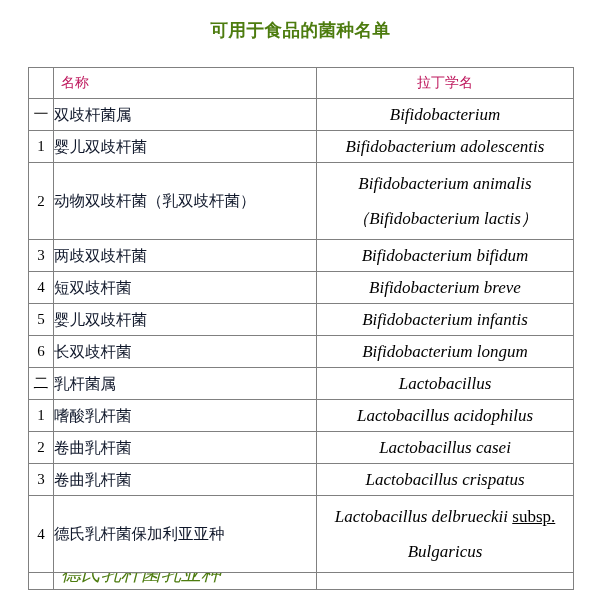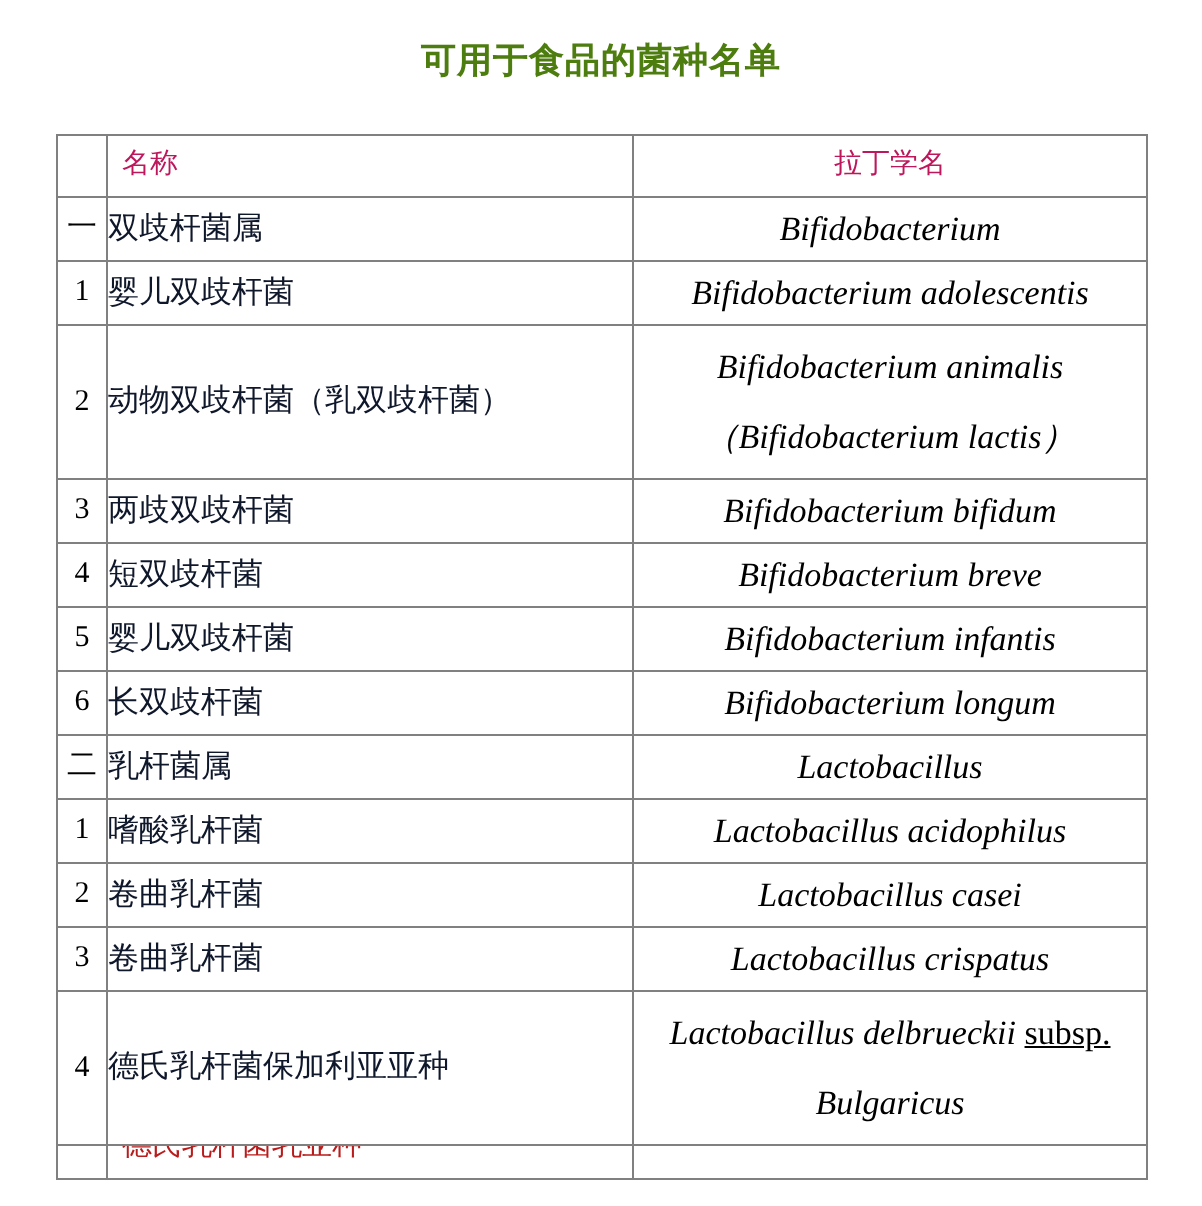--- a/index.html
+++ b/index.html
@@ -106,24 +106,25 @@
   }
   .cut-inner {
     height: 16px;
     overflow: hidden;
     position: relative;
   }
   .cut-inner span {
     position: absolute;
     top: -13px;
     left: 7px;
-    font-size: 15px;
+    font-size: 20px;
     line-height: 27px;
     white-space: nowrap;
-    color: #b91c1c;
+    color: #4d7c0f;
+    font-style: italic;
   }
 </style>
 </head>
 <body>
 
 <div class="page">
 
   <div class="doc-title">可用于食品的菌种名单</div>
 
   <div class="table-wrap">

